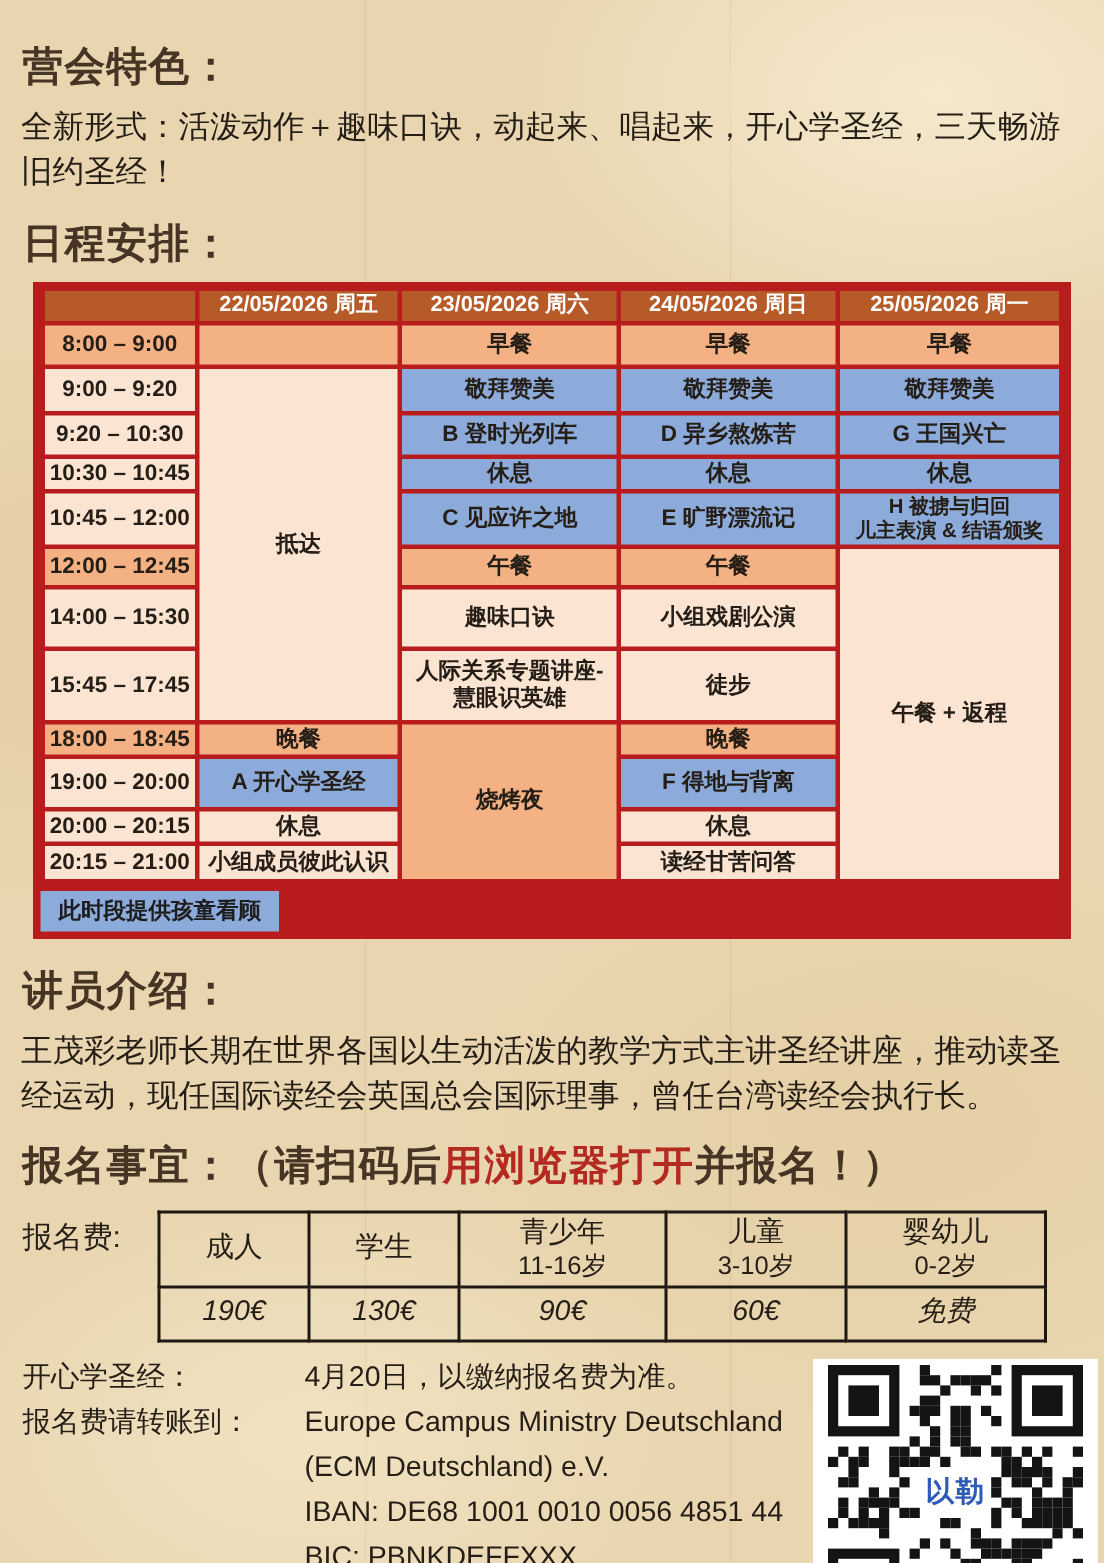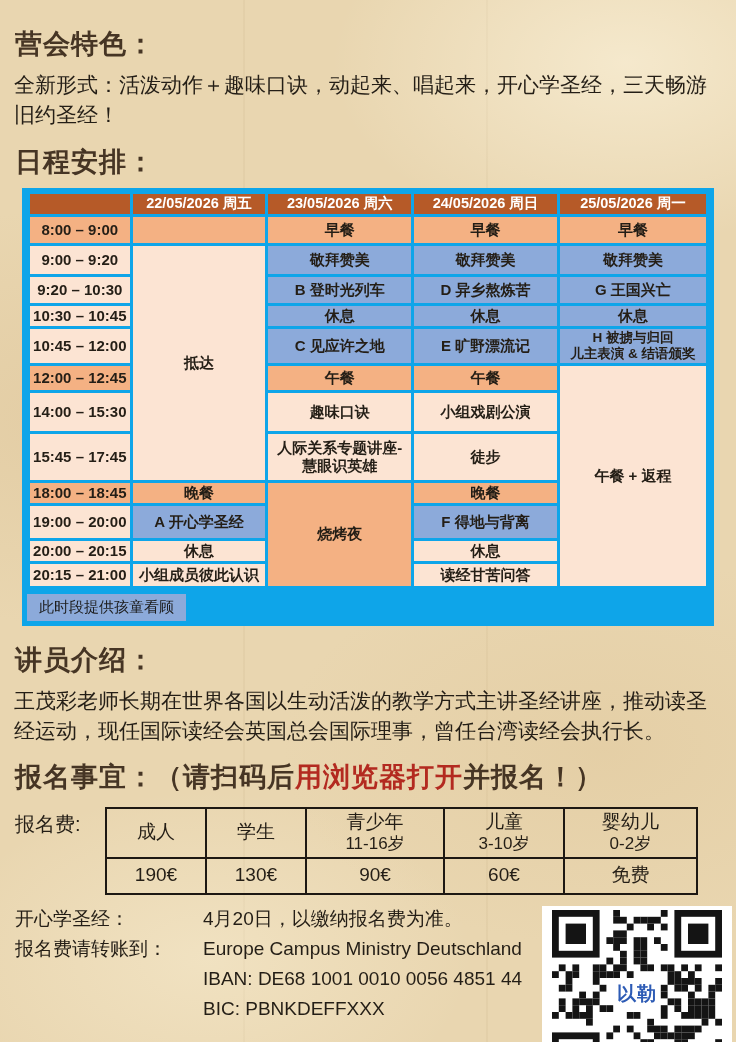--- a/index.html
+++ b/index.html
@@ -17,42 +17,42 @@
   }
   h2 { font-size: 27px; font-weight: 800; color: var(--heading-brown, #463524); letter-spacing: 1px; }
   .h-features { margin: 26px 0 8px 15px; }
   .h-schedule { margin: 13px 0 8px 15px; }
   .h-speaker  { margin: 16px 0 8px 15px; }
   .h-registration { margin: 12px 0 10px 15px; white-space: nowrap; }
   .h-registration .red { color: var(--highlight-red, #b32a20); }
   .body-text { font-size: 21px; line-height: 1.45; margin: 0 16px 0 14px; }
 
   
-  .sched-wrap { background: #0ea5e9; margin: 0 22px; padding: 3px 5px 5px 5px; }
+  .sched-wrap { background: #b91c1c; margin: 0 22px; padding: 3px 5px 5px 5px; }
   table.sched { width: 100%; border-collapse: separate; border-spacing: 3px; table-layout: fixed; }
   table.sched th, table.sched td { text-align: center; vertical-align: middle; padding: 1px 3px; line-height: 1.18; }
   table.sched th { background: var(--header-bg, #b65a28); color: #fff; font-size: 14.5px; font-weight: 700; height: 20px; }
   table.sched td { font-size: 15px; font-weight: 700; }
   td.o { background: var(--cell-orange, #f4b183); }
   td.c { background: var(--cell-cream, #fce4d3); }
   td.b { background: var(--cell-blue, #8caada); }
   td.time { font-size: 14.5px; }
   td.two span { display: block; font-size: 13.5px; }
   td.v-bottom { vertical-align: bottom; padding-bottom: 10px; }
   td.v-top { vertical-align: top; padding-top: 4px; }
   .childcare { display: inline-block; margin: 5px 0 0 0; background: var(--cell-blue, #8caada);
-               font-size: 15px; font-weight: 400; padding: 4px 12px; color: #1d1d1d; }
+               font-size: 15px; font-weight: 700; padding: 4px 12px; color: #1d1d1d; }
 
   
   .fee-row { display: flex; align-items: flex-start; margin: 12px 38px 0 15px; }
   .fee-label { font-size: 20px; width: 90px; padding-top: 4px; flex: none; }
   table.fees { flex: 1; border-collapse: collapse; padding-left: 35px; }
   table.fees td { border: 2.5px solid #1d1813; text-align: center; font-size: 19px; line-height: 1.2; }
   table.fees .hdr td { height: 50px; }
-  table.fees .val td { height: 36px; }
+  table.fees .val td { height: 36px; font-style: italic; }
   table.fees .sub { font-size: 17px; }
 
   
   .bottom { display: flex; margin: 9px 4px 0 15px; }
   .info-col { flex: 1; }
   .info-row { display: flex; }
   .info-label { width: 188px; flex: none; font-size: 19px; line-height: 30px; }
   .info-lines { flex: 1; font-size: 19px; line-height: 30px; }
   .qr-box { flex: none; width: 190px; height: 178px; background: #ffffff; position: relative;
             display: flex; align-items: center; justify-content: center; margin-top: 2px; }
@@ -214,20 +214,21 @@
       <div class="info-row">
         <div class="info-label">开心学圣经：</div>
         <div class="info-lines">
             <div>4月20日，以缴纳报名费为准。</div>
           </div>
       </div>
       <div class="info-row">
         <div class="info-label">报名费请转账到：</div>
         <div class="info-lines">
           <div>Europe Campus Ministry Deutschland</div>
+          <div>(ECM Deutschland) e.V.</div>
           <div>IBAN: DE68 1001 0010 0056 4851 44</div>
           <div>BIC: PBNKDEFFXXX</div>
         </div>
       </div>
 
     </div>
     <div class="qr-box">
       <svg width="170" height="170" viewBox="0 0 175 175" xmlns="http://www.w3.org/2000/svg">
           <rect width="175" height="175" fill="#fff"></rect>
           <rect x="63" y="0" width="7" height="7" fill="#141414"></rect>

